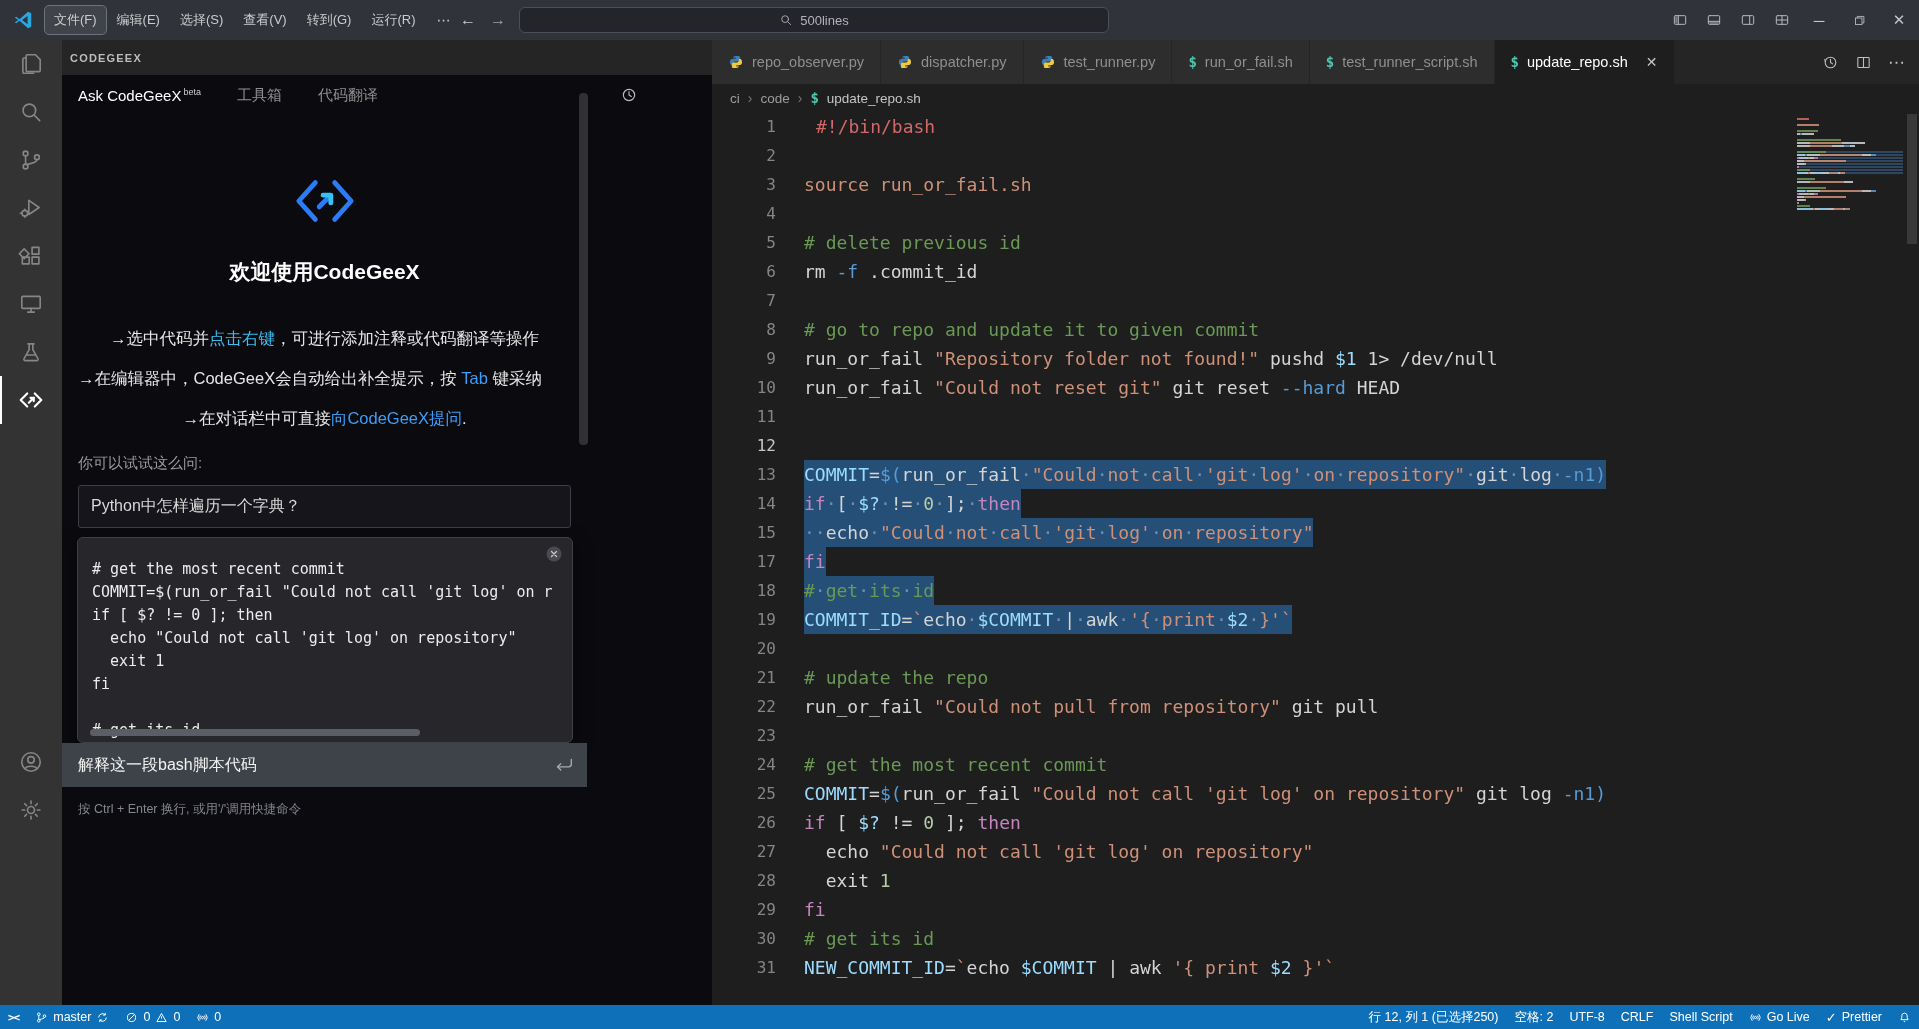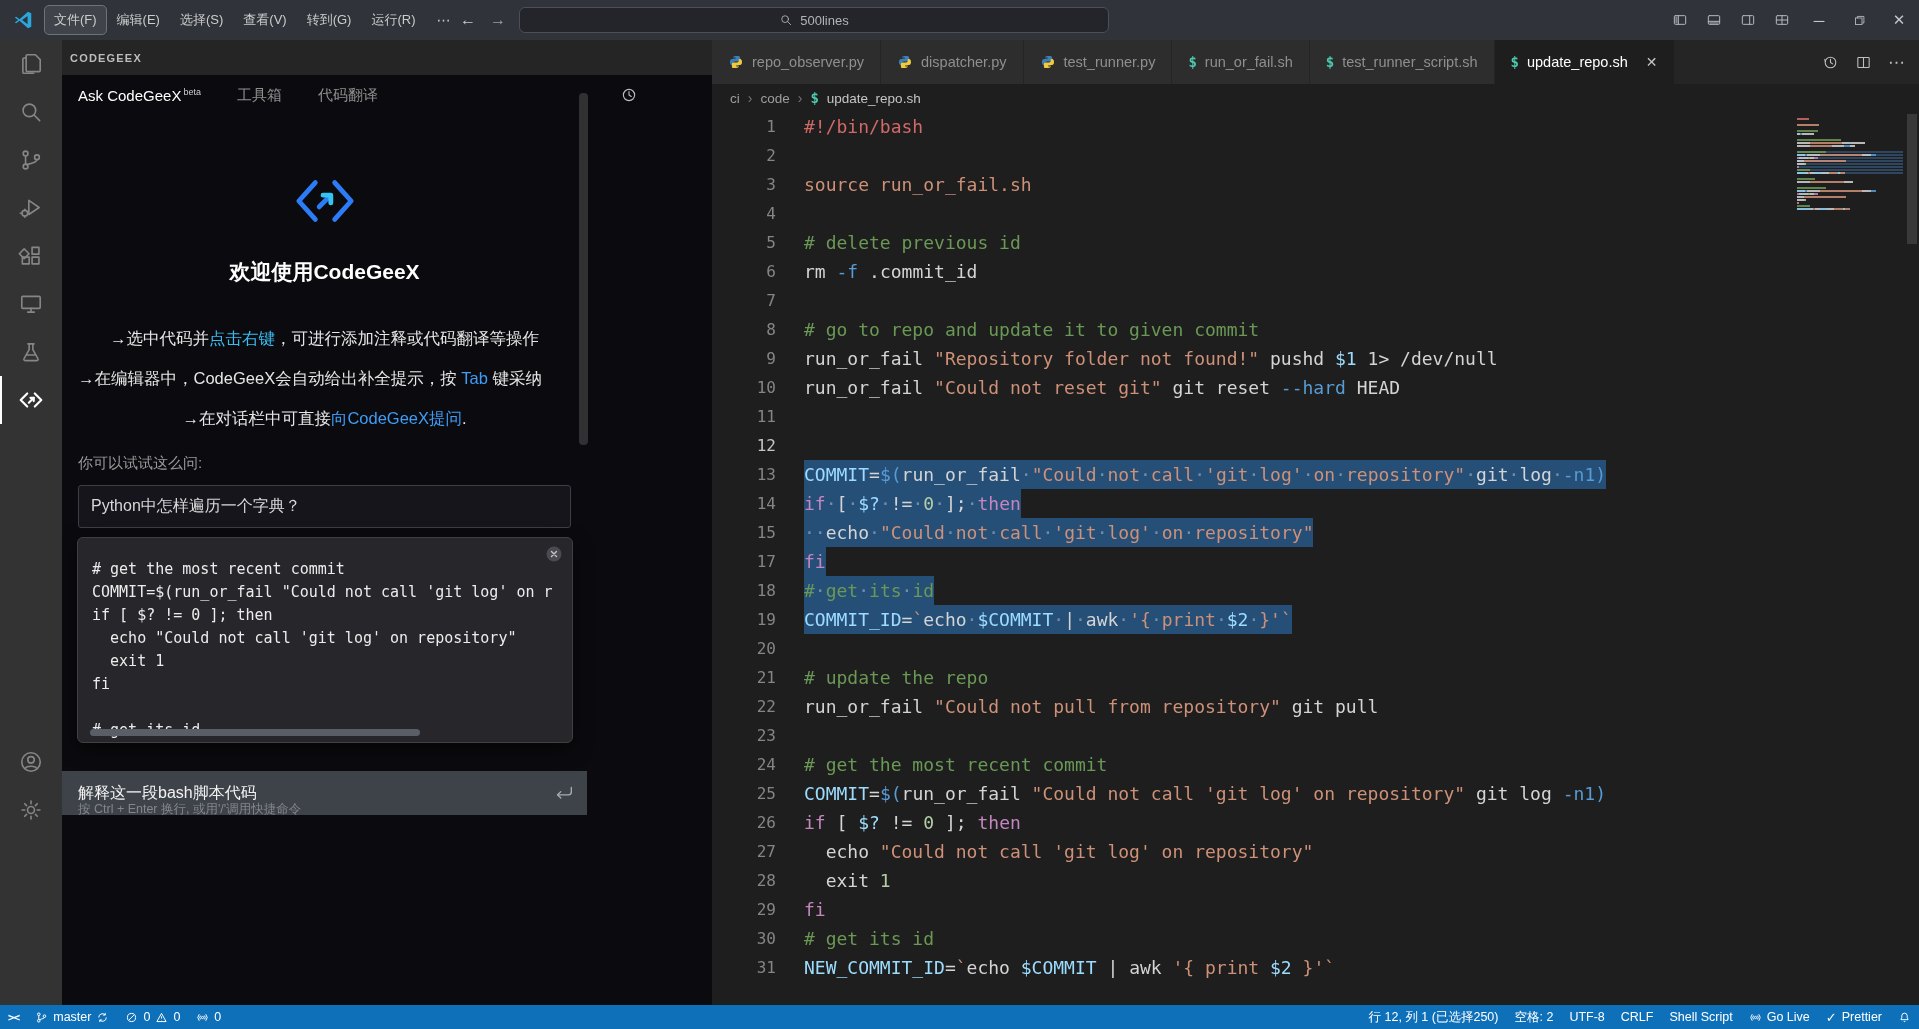--- a/index.html
+++ b/index.html
@@ -54,21 +54,21 @@
   .try-box{margin:12px 16px 0;border:1px solid #3c4046;background:#15151b;border-radius:3px;
            padding:10px 12px;font-size:16px;color:#d8d8d8;}
   .try-box.partial{height:26px;padding:0;background:transparent;}
   .snippet-card{position:absolute;left:15px;top:462px;width:496px;height:206px;background:#26262b;
                 border:1px solid #3f3f46;border-radius:6px;box-shadow:0 6px 18px rgba(0,0,0,.55);overflow:hidden;}
   .snippet-lines{padding:20px 14px 8px;font-family:"DejaVu Sans Mono",monospace;font-size:15px;
                  line-height:23px;color:#ececec;}
   .sn-line{white-space:pre;overflow:hidden;}
   .snippet-close{position:absolute;top:6px;right:8px;font-size:20px;color:#c8c8c8;}
   .snippet-hscroll{position:absolute;left:12px;bottom:6px;width:330px;height:7px;background:#5a5e66;border-radius:4px;}
-  .chat-row{position:absolute;left:0;top:696px;width:525px;height:44px;background:#3e4249;
+  .chat-row{position:absolute;left:0;top:668px;width:525px;height:44px;background:#3e4249;
             display:flex;align-items:center;padding:0 44px 0 16px;font-size:16px;color:#f2f2f2;}
   .chat-send{position:absolute;right:12px;top:11px;font-size:22px;color:#a6abb3;}
   .chat-hint{position:absolute;left:16px;top:726px;font-size:12.5px;color:#83878d;}
   .webview-scrollbar{position:absolute;left:517px;top:18px;width:9px;height:352px;
                      background:rgba(121,121,121,.35);border-radius:4px;}
 
   
   .editor{position:absolute;top:40px;bottom:24px;left:712px;right:0;background:var(--editor-bg);}
   .tabstrip{height:44px;background:var(--tabstrip-bg);display:flex;align-items:stretch;}
   .tab{display:flex;align-items:center;gap:8px;padding:0 16px;font-size:14.5px;background:var(--tab-inactive-bg);
@@ -85,21 +85,21 @@
              font-family:"DejaVu Sans Mono",monospace;}
   .code-line{display:flex;height:29px;line-height:29px;}
   .gutter{flex:none;width:92px;padding-right:28px;text-align:right;color:#858585;font-size:16px;}
   .code-line.activeline .gutter{color:#c6c6c6;}
   .codetext{white-space:pre;font-size:18px;}
   .codetext.sel{background:var(--selection-bg);}
   .ws{color:rgba(215,226,240,.42);}
   .caret{display:inline-block;width:0;border-left:2px solid #aeafad;height:20px;vertical-align:-4px;margin-right:-2px;}
   .tok-def{color:var(--tok-def);} .tok-cmt{color:var(--tok-cmt);} .tok-str{color:var(--tok-str);}
   .tok-kw{color:var(--tok-kw);} .tok-var{color:var(--tok-var);} .tok-num{color:var(--tok-num);}
-  .tok-flag{color:var(--tok-flag);} .tok-shebang{color:var(--tok-shebang);}
+  .tok-flag{color:var(--tok-flag);} .tok-shebang{color:var(--tok-shebang);margin-left:12px;}
   .minimap{position:absolute;top:6px;right:16px;width:106px;overflow:hidden;}
   .mm-line{height:2px;margin-bottom:1px;white-space:nowrap;overflow:hidden;}
   .mm-line.mm-sel{background:rgba(58,97,140,.6);}
   .mm-seg{display:inline-block;height:2px;vertical-align:top;opacity:.85;}
   .editor-scrollbar{position:absolute;top:0;right:0;bottom:0;width:14px;}
   .editor-scrollbar .thumb{position:absolute;top:2px;left:2px;right:2px;height:130px;background:rgba(121,121,121,.3);}
 
   
   .statusbar{position:absolute;bottom:0;left:0;right:0;height:24px;background:var(--statusbar-bg);
              display:flex;align-items:center;justify-content:space-between;color:#ffffff;font-size:12.5px;z-index:30;}

